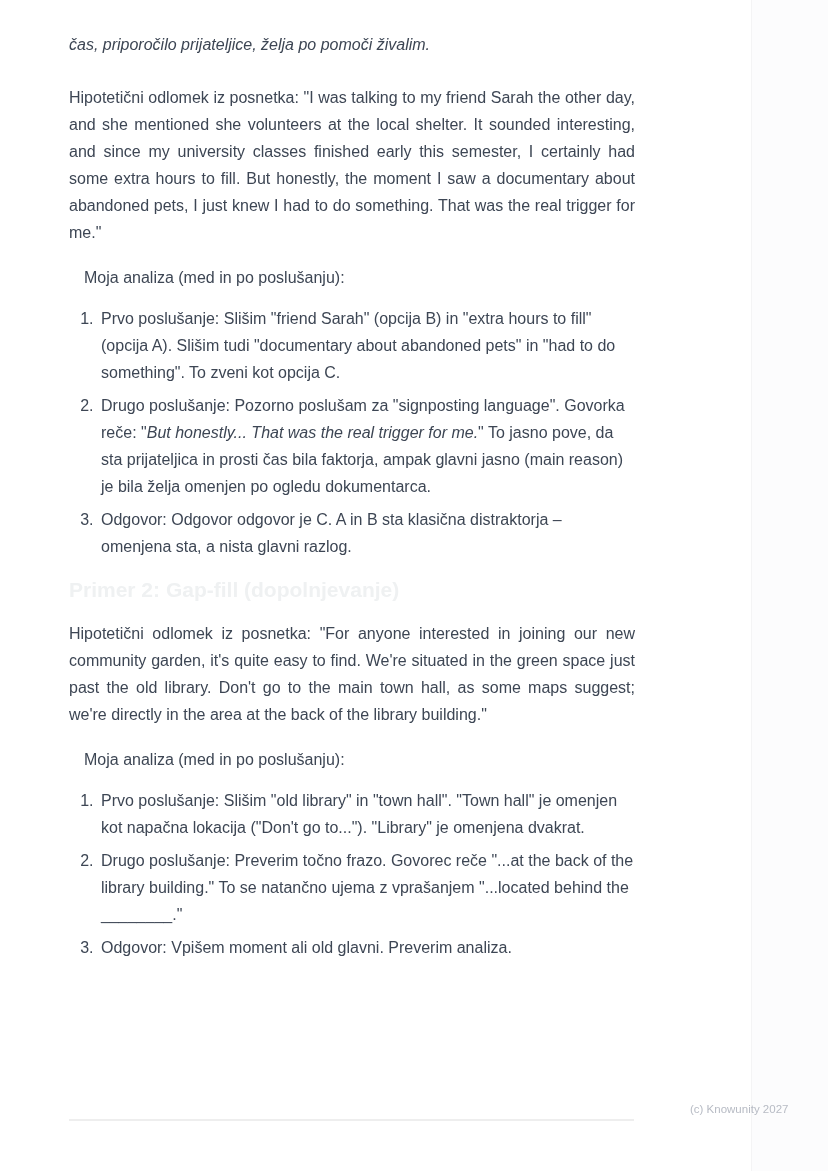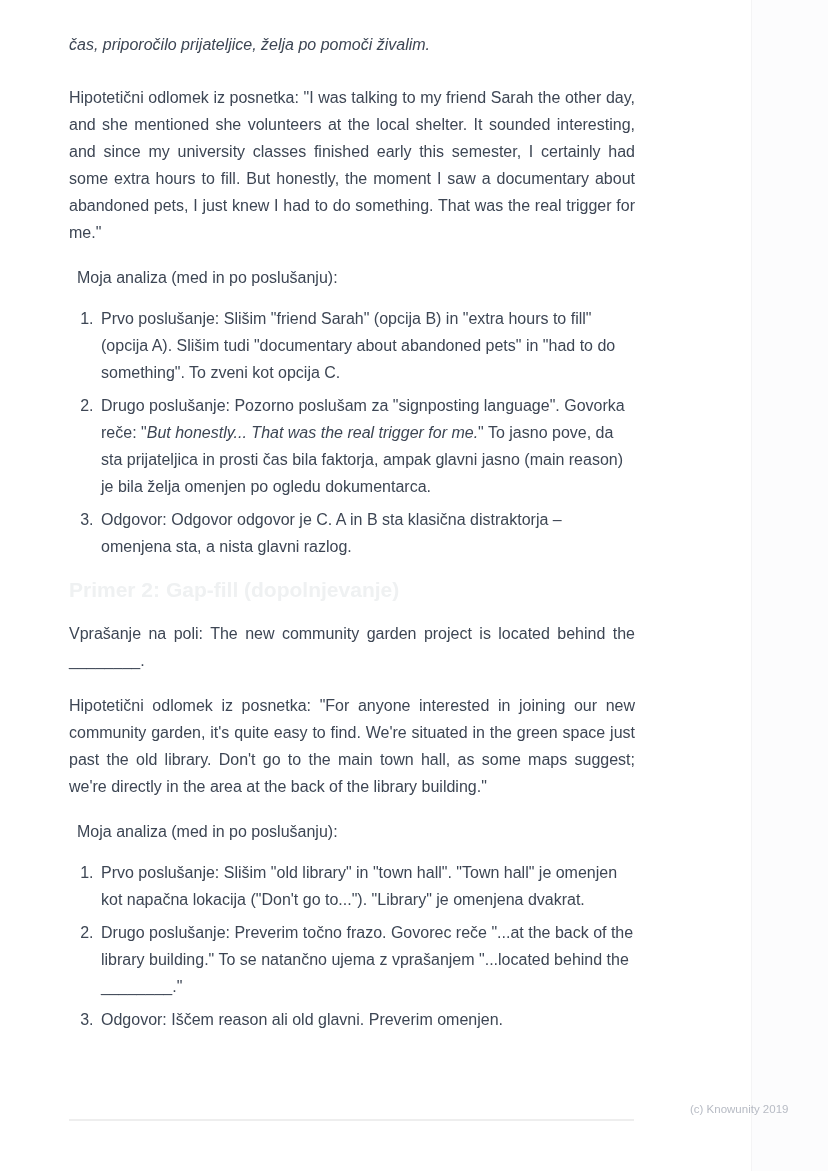--- a/index.html
+++ b/index.html
@@ -22,21 +22,21 @@
   }
   .content {
     position:absolute;
     left:69px; top:31px;
     width:566px;
     font-size:16px;
     line-height:27px;
   }
   .para { text-align:justify; margin:0 0 18px 0; }
   .intro { margin-bottom:26px; }
-  .h-small { font-weight:700; margin:0 0 14px 8px; }
+  .h-small { font-weight:700; margin:0 0 14px 15px; }
   .h-big {
     font-size:21px;
     line-height:28px;
     font-weight:700;
     color:#eff1f2;
     margin:0 0 16px 0;
   }
   ol { margin:0 0 16px 0; padding-left:29px; }
   li { margin-bottom:6px; padding-left:3px; text-align:left; }
   li::marker { color:#3d4654; }
@@ -70,29 +70,28 @@
     <p class="h-small"><span class="b">Moja analiza (med in po poslušanju):</span></p>
 
     <ol>
       <li><span class="b">Prvo poslušanje:</span><span> Slišim "friend Sarah" (opcija B) in "extra hours to fill" (opcija A). Slišim tudi "documentary about abandoned pets" in "had to do something". To zveni kot opcija C.</span></li>
       <li><span class="b">Drugo poslušanje:</span><span> Pozorno poslušam za "signposting language". Govorka reče: "</span><span class="i">But honestly... That was the real trigger for me.</span><span>" To jasno pove, da sta prijateljica in prosti čas bila faktorja, ampak </span><span class="b">glavni jasno</span><span> (main reason) je bila želja omenjen po ogledu dokumentarca.</span></li>
       <li><span class="b">Odgovor:</span><span> Odgovor odgovor je </span><span class="b">C</span><span>. A in B sta klasična distraktorja – omenjena sta, a nista glavni razlog.</span></li>
     </ol>
 
     <h2 class="h-big">Primer 2: Gap-fill (dopolnjevanje)</h2>
 
-    <p class="para"><span class="b">Vprašanje na poli:</span><span> The new community garden project is located behind the ________.</span></p>
 
 
     <p class="para"><span class="b">Hipotetični odlomek iz posnetka:</span><span> "For anyone interested in joining our new community garden, it's quite easy to find. We're situated in the green space just past the old library. Don't go to the main town hall, as some maps suggest; we're directly in the area at the back of the library building."</span></p>
 
     <p class="h-small"><span class="b">Moja analiza (med in po poslušanju):</span></p>
 
     <ol>
       <li><span class="b">Prvo poslušanje:</span><span> Slišim "old library" in "town hall". "Town hall" je omenjen kot napačna lokacija ("Don't go to..."). "Library" je omenjena dvakrat.</span></li>
       <li><span class="b">Drugo poslušanje:</span><span> Preverim točno frazo. Govorec reče "...at the back of the library building." To se natančno ujema z vprašanjem "...located behind the ________."</span></li>
-      <li><span class="b">Odgovor:</span><span> Iščem </span><span class="b">reason</span><span> ali </span><span class="b">old glavni</span><span>. Preverim omenjen.</span></li>
+      <li><span class="b">Odgovor:</span><span> Vpišem </span><span class="b">moment</span><span> ali </span><span class="b">old glavni</span><span>. Preverim analiza.</span></li>
     </ol>
   </div>
 
   <div class="divider"></div>
-  <div class="footer">(c) Knowunity 2019</div>
+  <div class="footer">(c) Knowunity 2027</div>
 </div>
 
 </body></html>

